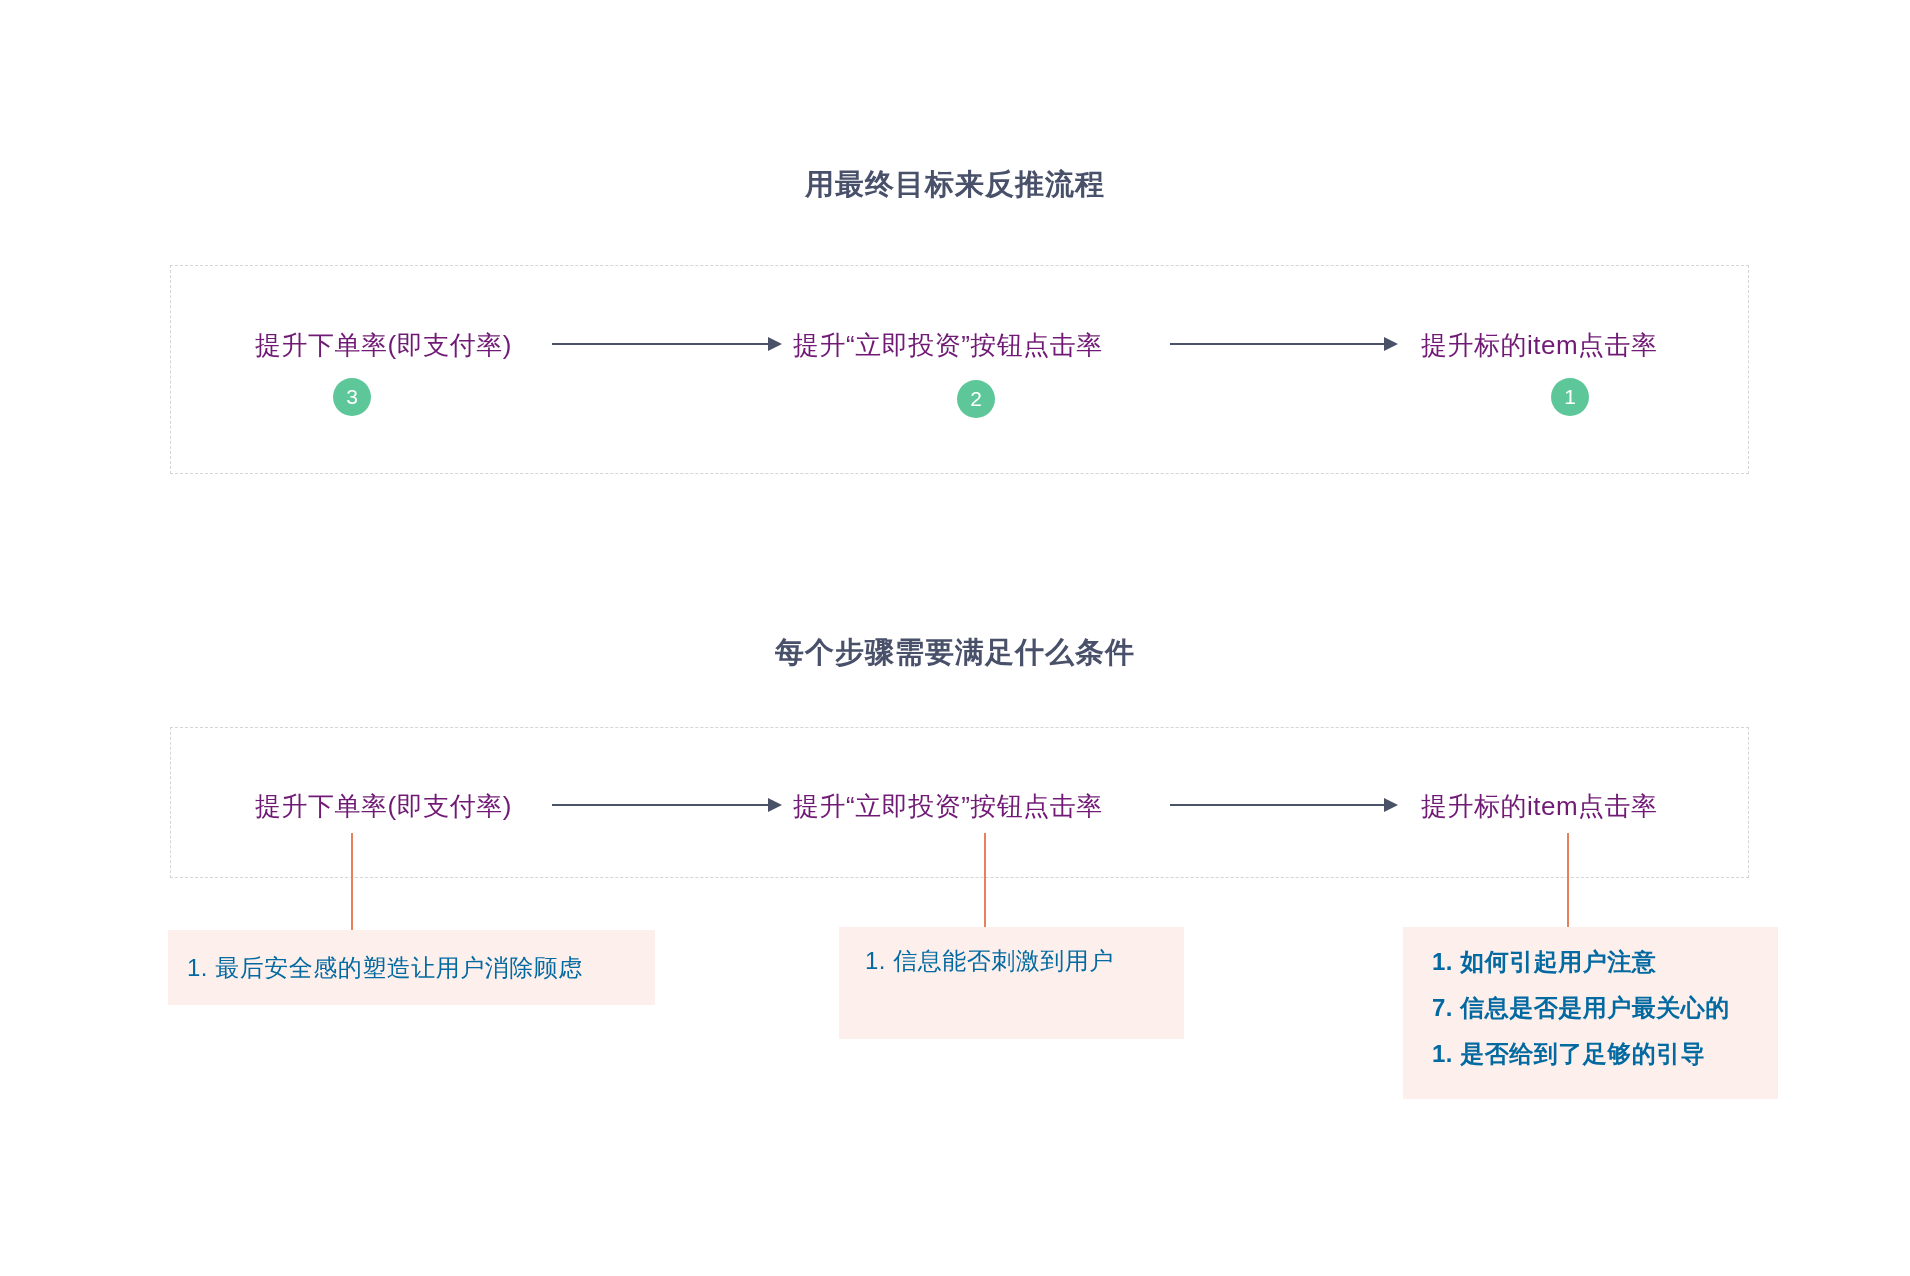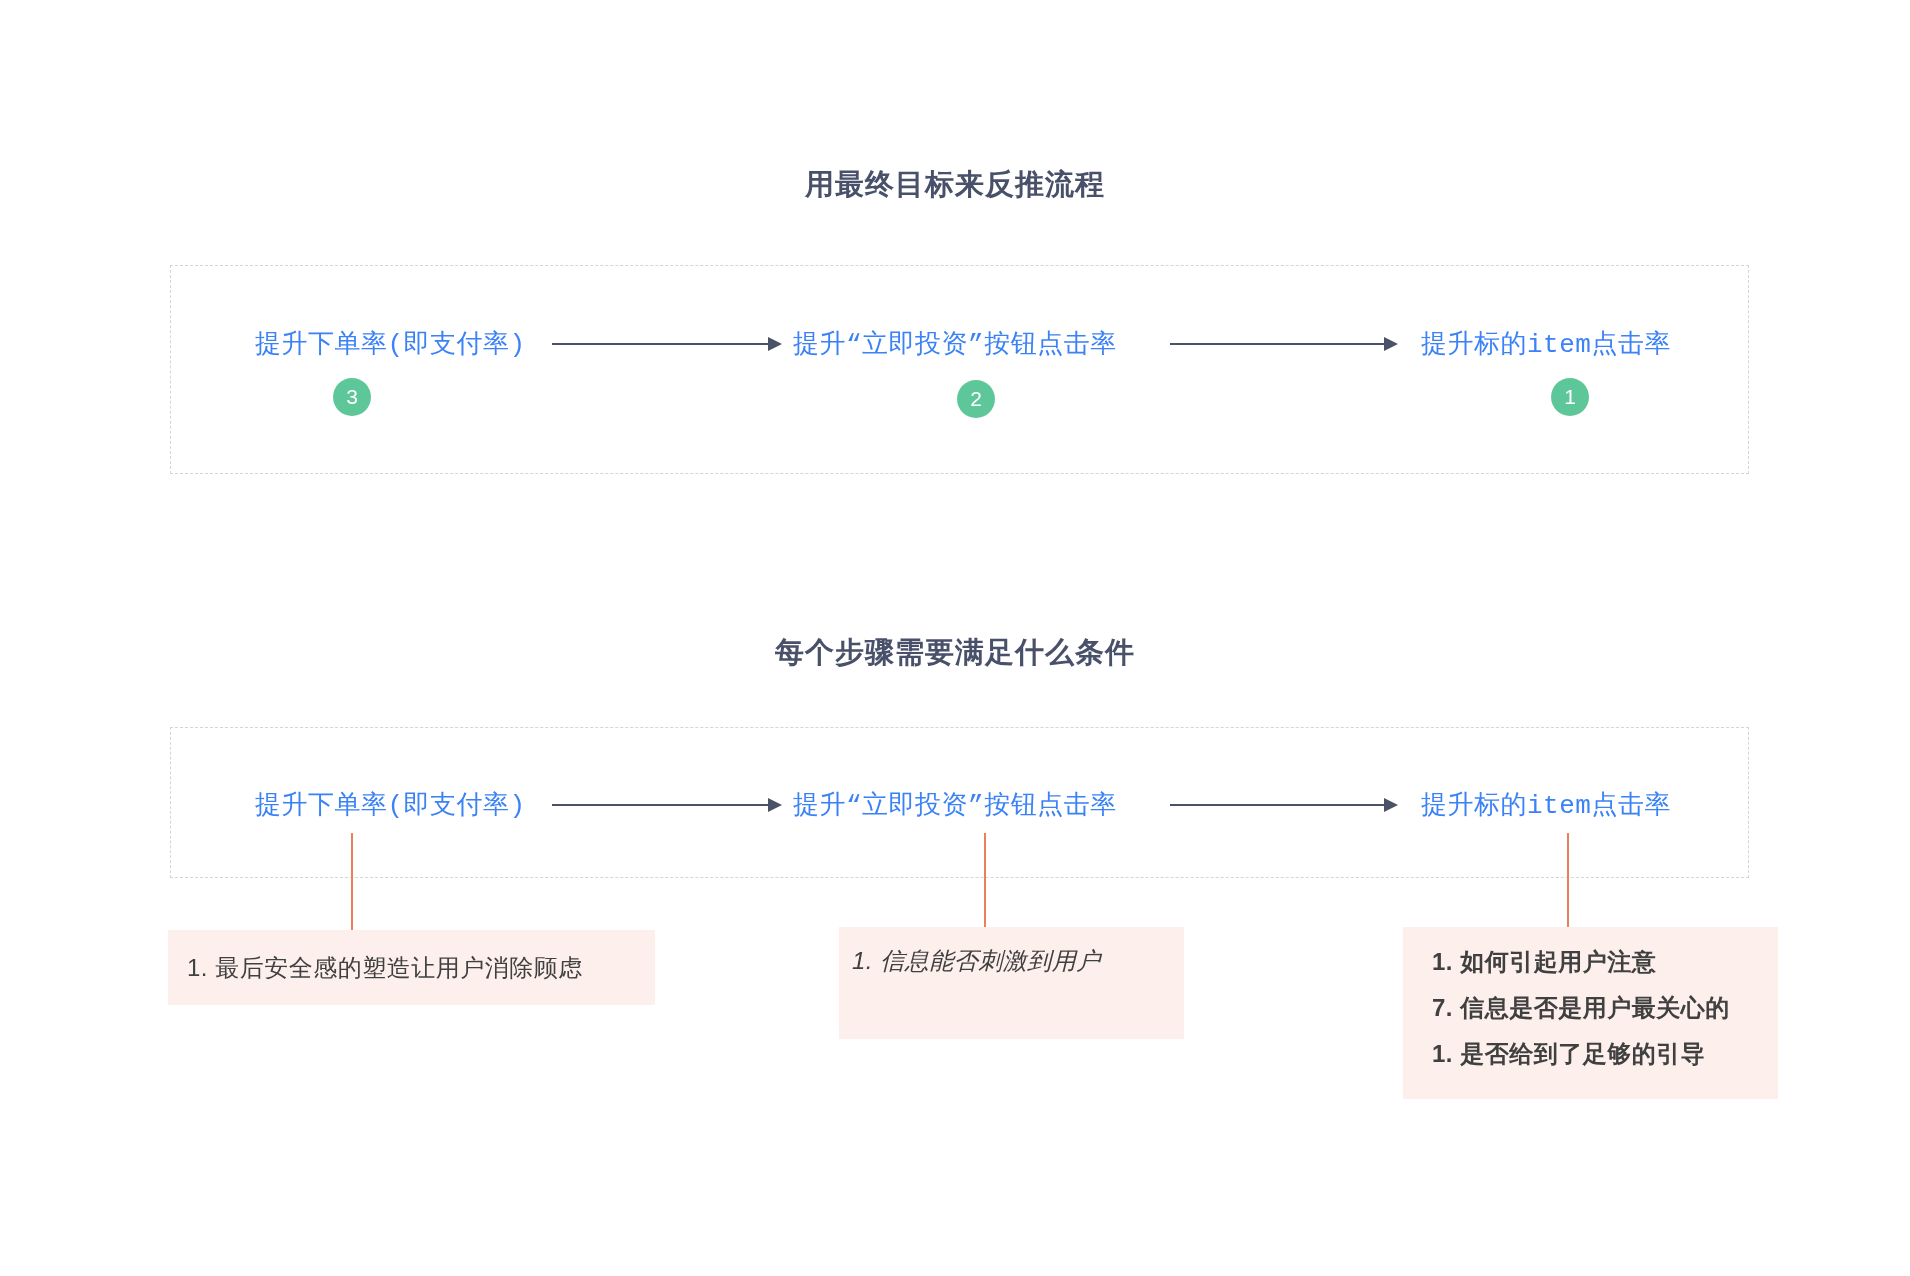--- a/index.html
+++ b/index.html
@@ -27,24 +27,23 @@
   .dashed {
     position: absolute;
     border: 1px dashed #d5d5d5;
     background: transparent;
   }
   .node {
     position: absolute;
     font-size: 26px;
     line-height: 32px;
     font-weight: 500;
-    color: #3b82f6;
+    color: #701a75;
     letter-spacing: 0.5px;
     white-space: nowrap;
-    font-family: Liberation Mono, monospace;
   }
   .arrow {
     position: absolute;
     height: 2px;
     background: #4a5268;
   }
   .arrow .head {
     position: absolute;
     right: -14px;
     top: -6px;
@@ -66,28 +65,28 @@
     justify-content: center;
   }
   .vline {
     position: absolute;
     width: 2px;
     background: #e9805a;
   }
   .note {
     position: absolute;
     background: #fdf0ec;
-    color: #404040;
+    color: #0369a1;
     font-size: 24px;
     letter-spacing: 0.5px;
     box-sizing: border-box;
   }
   .note .line { white-space: nowrap; }
   .note-a { display: flex; align-items: center; padding-left: 19px; }
-  .note-b { padding: 11px 0 0 13px; font-style: italic; }
+  .note-b { padding: 11px 0 0 26px; }
   .note-b .line { line-height: 45px; }
   .note-c { padding: 12px 0 0 29px; }
   .note-c .line { line-height: 46px; }
 </style>
 </head>
 <body>
 
 <div class="canvas">
 
   <div class="sec-title" style="top:169px;">用最终目标来反推流程</div>

